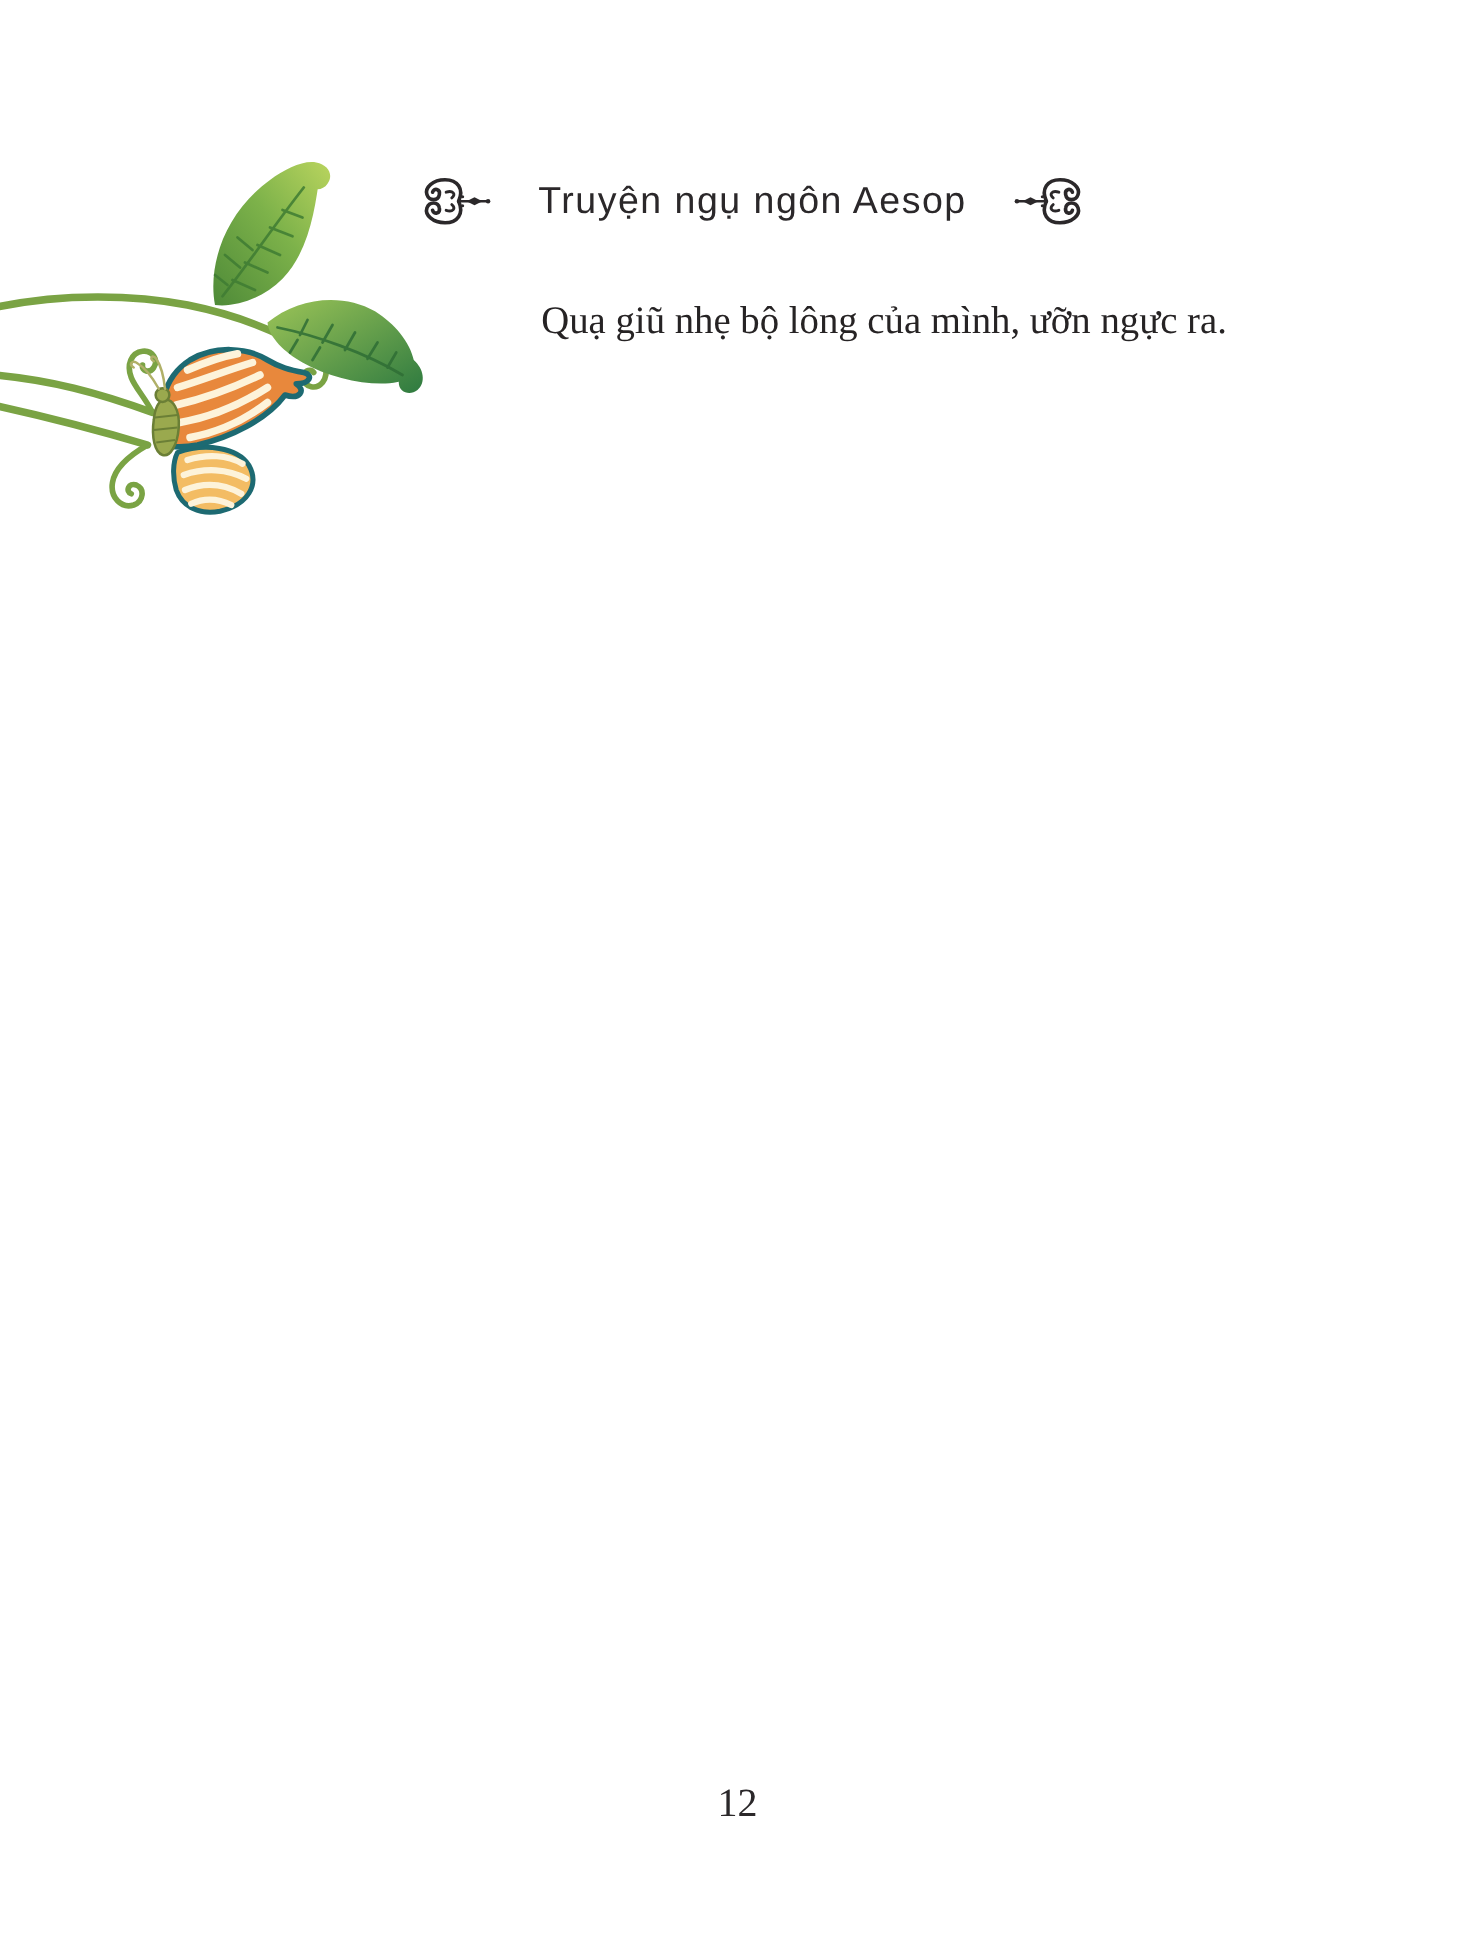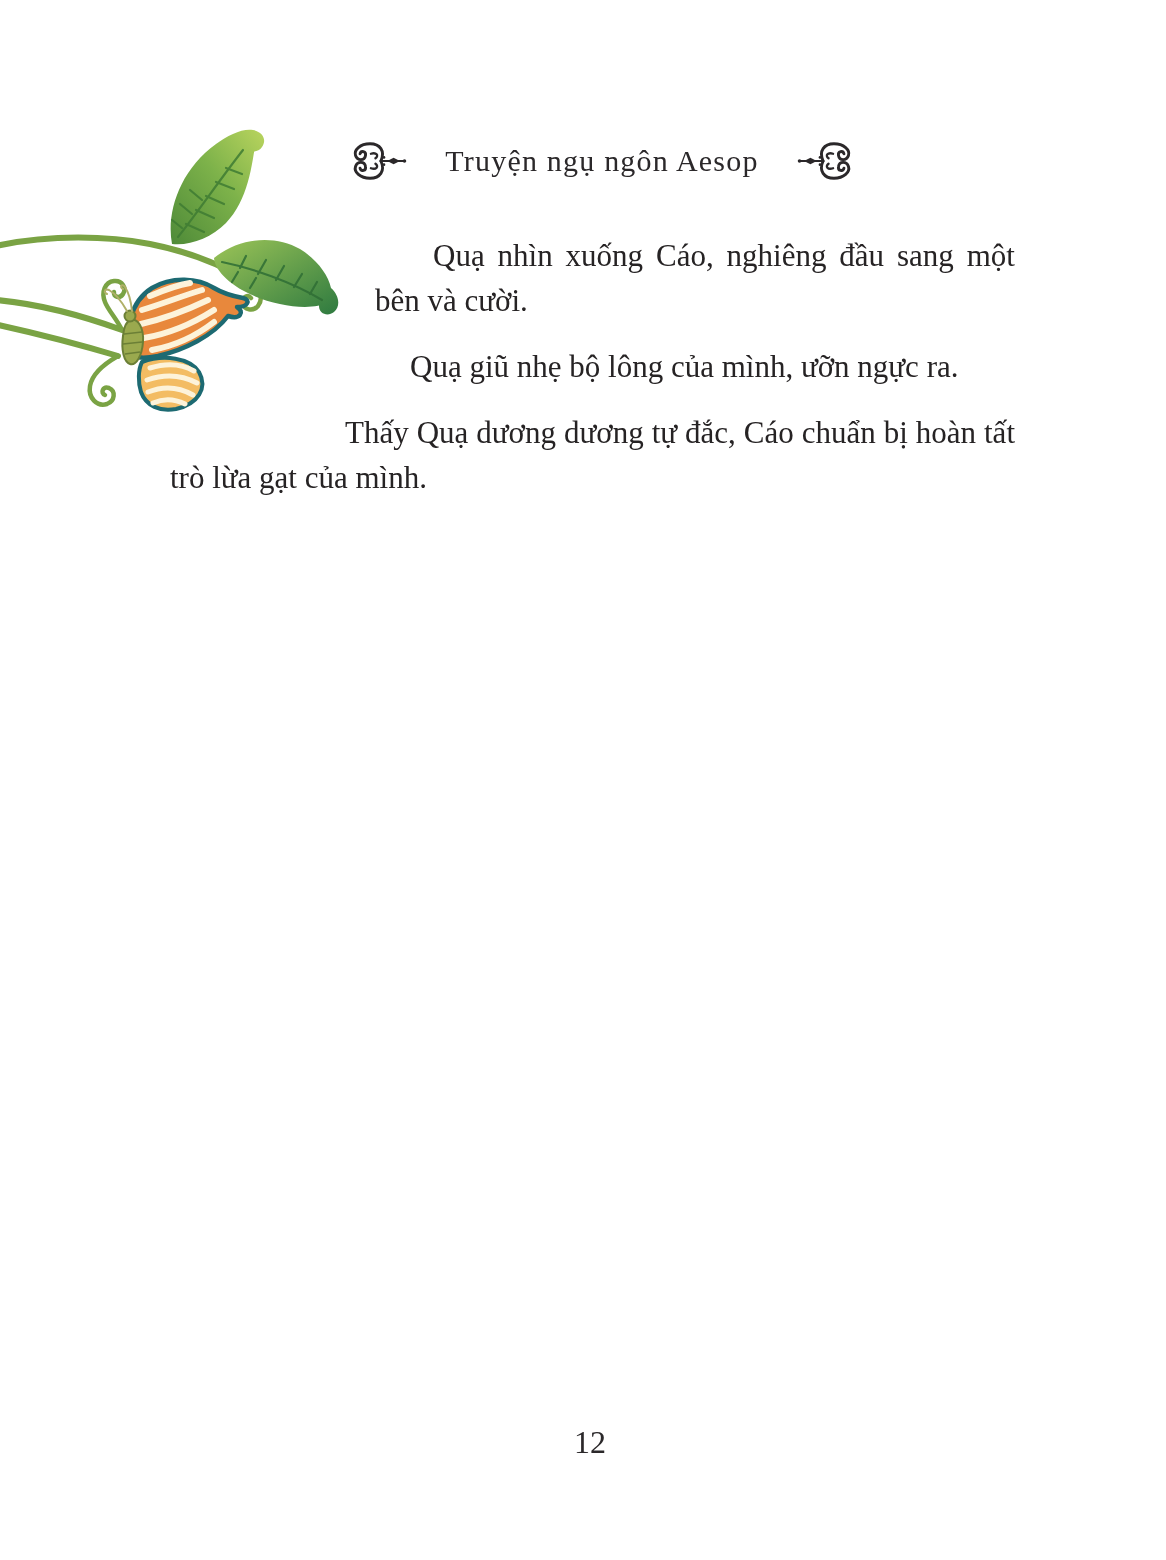--- a/index.html
+++ b/index.html
@@ -12,21 +12,21 @@
     position:relative;
   }
   .page{position:relative;width:1166px;height:1560px;background:#fff;}
 
   
   .chapter-header{
     position:absolute;top:130px;left:19px;width:1166px;height:62px;
     display:flex;align-items:center;justify-content:center;gap:36px;
   }
   .chapter-title{
-    font-family:Liberation Serif, serif;
+    font-family:Liberation Sans, sans-serif;
     font-size:30px;letter-spacing:1.2px;color:#2b282a;white-space:nowrap;text-align:center;
   }
   .orn{width:58px;height:42px;color:#2b282a;}
   .orn.flip{transform:scaleX(-1);}
 
   
   .illust{position:absolute;left:0;top:116px;width:356px;height:322px;}
 
   
   .text{
@@ -190,20 +190,18 @@
         <path d="M127 195 C 122 186 116 178 109 174 C 105 172 103 176 107 178"></path>
         <path d="M132 195 C 131 185 129 177 125 171 C 122 167 119 171 123 173"></path>
       </g>
     </g>
   </svg>
 
   <div class="text">
     <div class="sp sp1"></div>
     <div class="sp sp2"></div>
     <div class="sp sp3"></div>
-    <p>Quạ nhìn xuống Cáo, nghiêng đầu sang một bên và cười.</p>
     <p>Quạ giũ nhẹ bộ lông của mình, ưỡn ngực ra.</p>
-    <p>Thấy Quạ dương dương tự đắc, Cáo chuẩn bị hoàn tất trò lừa gạt của mình.</p>
   </div>
 
   <div class="pageno">12</div>
 
 </div>
 
 </body></html>

